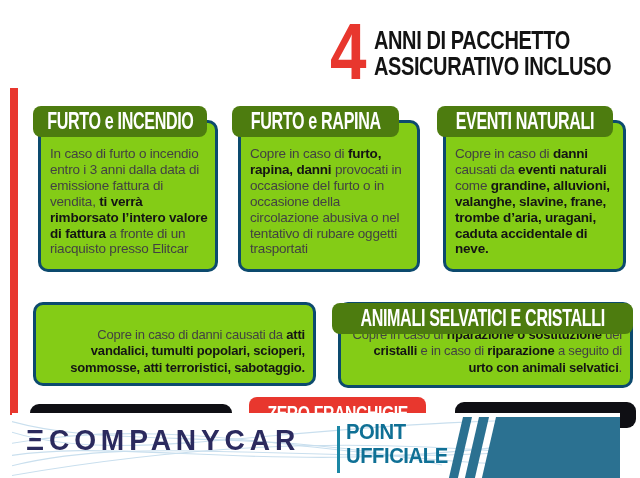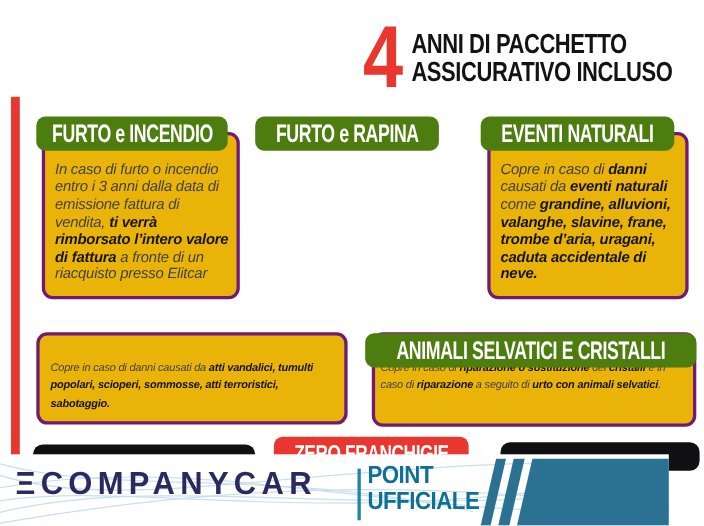--- a/index.html
+++ b/index.html
@@ -43,54 +43,54 @@
     position:absolute; height:31px; background:#4d7c0f; border-radius:8px;
     display:flex; align-items:center; justify-content:center; z-index:4;
   }
   .pill span {
     display:inline-block; white-space:nowrap; color:#ffffff;
     font-weight:700; font-size:23px; letter-spacing:-0.5px;
     transform:scaleX(0.7);
   }
   .pill-red { background:#e8372e; }
   .box {
-    position:absolute; background:#eab308; border:3px solid #701a75;
-    border-radius:10px; z-index:2;font-style:italic;
+    position:absolute; background:#84cc16; border:3px solid #0c4a6e;
+    border-radius:10px; z-index:2;
   }
   .body-txt {
     font-size:13.5px; line-height:15.9px; color:#424242;
     letter-spacing:-0.2px;
   }
   .body-txt b { color:#141414; font-weight:700; }
 
   #pill-c1 { left:33px;  top:106px; width:174px; }
   #box-c1  { left:38px;  top:120px; width:180px; height:152px; padding:23px 6px 0 9px; }
   #pill-c2 { left:232px; top:106px; width:167px; }
   #box-c2  { left:238px; top:120px; width:182px; height:152px; padding:23px 6px 0 9px; }
   #pill-c3 { left:437px; top:106px; width:176px; }
   #box-c3  { left:443px; top:120px; width:183px; height:152px; padding:23px 6px 13px 9px; }
 
   #pill-c4 { left:28px;  top:288px; width:213px; }
   #box-c4  { left:33px;  top:302px; width:283px; height:84px;  padding:22px 8px 0 10px; }
   #pill-c5 { left:332px; top:288px; width:301px;margin-top:15px; }
   #box-c5  { left:338px; top:302px; width:295px; height:86px;  padding:22px 8px 0 5px; }
-  #box-c4 .body-txt, #box-c5 .body-txt { font-size:10px; line-height:16.3px; }
+  #box-c4 .body-txt, #box-c5 .body-txt { font-size:13px; line-height:16.3px;text-align:right; }
 
   
   .stub-pill {
     position:absolute; background:#0f0f14; border-radius:9px; z-index:2;
   }
   #stub-left  { left:30px;  top:404px; width:202px; height:26px; }
   #stub-right { left:455px; top:402px; width:181px; height:26px; }
   #pill-zero  { left:249px; top:397px; width:177px; height:32px; z-index:2; }
   #pill-zero span { font-size:21px; transform:scaleX(0.75); }
 
   
   .footer {
-    position:absolute; left:0; top:413px; width:608px; height:65px;
+    position:absolute; left:12px; top:413px; width:608px; height:65px;
     background:#ffffff; z-index:5; overflow:hidden;
   }
   .footer-waves { position:absolute; left:0; top:0; width:640px; height:65px; }
   .brand {
     position:absolute; left:14px; top:11px; white-space:nowrap;
     font-weight:700; font-size:29px; color:#2b2a5e; letter-spacing:5px;
     transform:scaleX(0.97); transform-origin:left top;
   }
   .subbrand {
     position:absolute; left:110px; top:42px; width:150px; text-align:right;
@@ -136,20 +136,23 @@
   <div class="pill" id="pill-c1">
       <span>FURTO e INCENDIO</span>
     </div>
   <div class="box" id="box-c1">
     <div class="body-txt"><span>In caso di furto o incendio entro i 3 anni dalla data di emissione fattura di vendita, </span><b>ti verrà rimborsato l’intero valore di fattura</b><span> a fronte di un riacquisto presso Elitcar</span></div>
   </div>
 
   <div class="pill" id="pill-c2">
       <span>FURTO e RAPINA</span>
     </div>
+  <div class="box" id="box-c2">
+    <div class="body-txt"><span>Copre in caso di </span><b>furto, rapina, danni</b><span> provocati in occasione del furto o in occasione della circolazione abusiva o nel tentativo di rubare oggetti trasportati</span></div>
+  </div>
 
   <div class="pill" id="pill-c3">
       <span>EVENTI NATURALI</span>
     </div>
   <div class="box" id="box-c3">
     <div class="body-txt"><span>Copre in caso di </span><b>danni</b><span> causati da </span><b>eventi naturali</b><span> come </span><b>grandine, alluvioni, valanghe, slavine, frane, trombe d’aria, uragani, caduta accidentale di neve.</b></div>
   </div>
 
   <div class="box" id="box-c4">
     <div class="body-txt"><span>Copre in caso di danni causati da </span><b>atti vandalici, tumulti popolari, scioperi, sommosse, atti terroristici, sabotaggio.</b></div>

